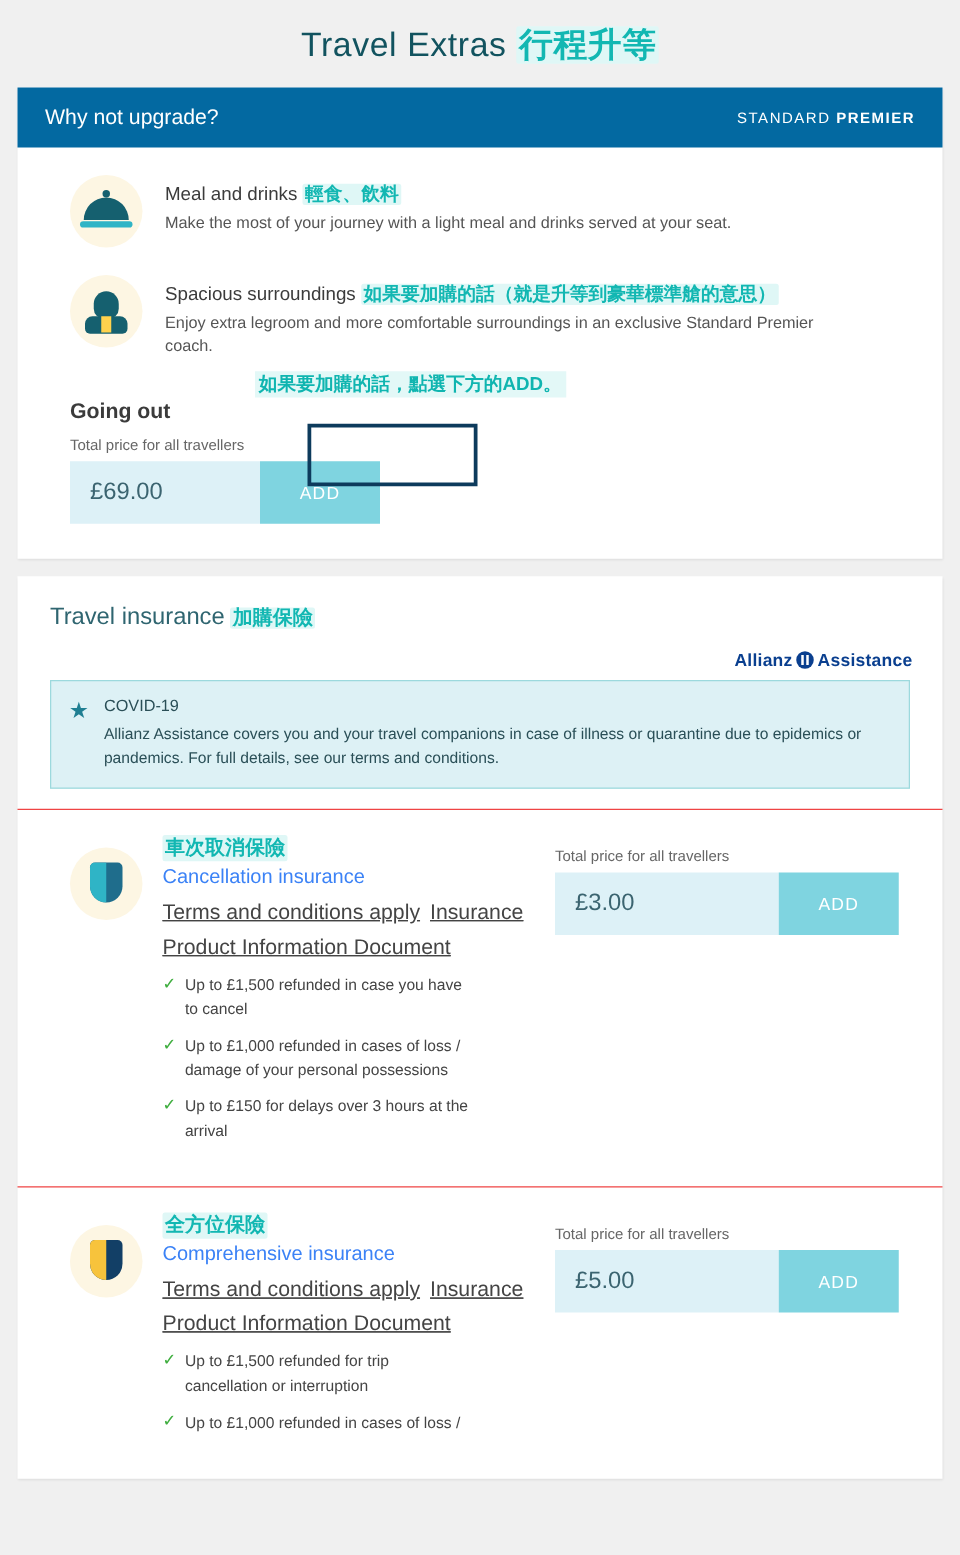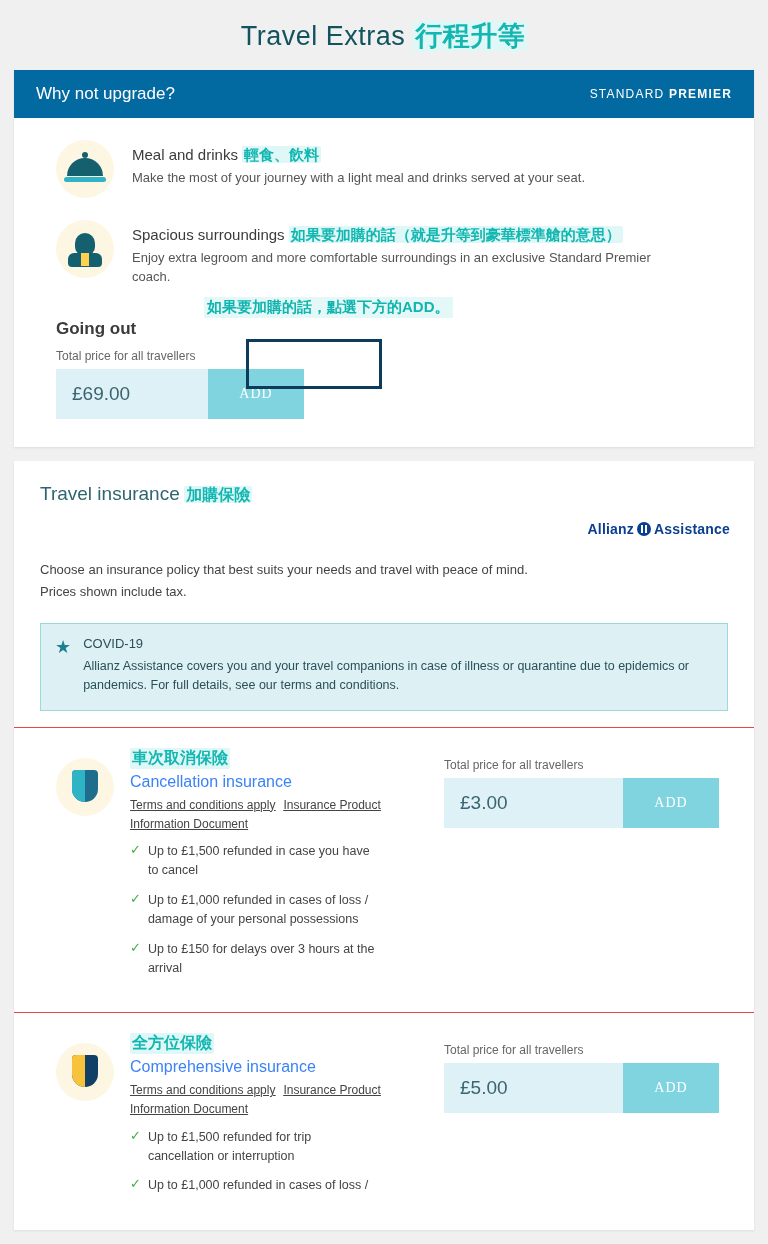--- a/index.html
+++ b/index.html
@@ -173,21 +173,21 @@
     width: 96px;
     background: #7fd4e0;
     color: #ffffff;
     font-size: 14px;
     letter-spacing: 1px;
     display: flex;
     align-items: center;
     justify-content: center;
     border: none;
     cursor: pointer;
-    font-family: Liberation Serif, serif;
+    font-family: Liberation Sans, sans-serif;
   }
   .highlight-box {
     position: absolute;
     border: 3px solid #0d3b5c;
     pointer-events: none;
   }
   .annot-float {
     position: absolute;
     font-weight: bold;
     color: #10b5b0;
@@ -300,21 +300,21 @@
   .policy-annot {
     display: inline-block;
     margin-bottom: 2px;
   }
   .policy-title {
     font-size: 16px;
     color: #3b82f6;
     margin: 2px 0 5px 0;
   }
   .policy-links {
-    font-size: 12px;
+    font-size: 17px;
     color: #444;
     line-height: 1.6;
     margin-bottom: 8px;
     text-decoration: underline;
   }
   .policy-links a {
     color: #444;
     text-decoration: underline;
     cursor: pointer;
     margin-right: 8px;
@@ -422,24 +422,20 @@
 
   <div class="ins-head">
     <span class="ins-title">Travel insurance</span>
     <span class="annot">加購保險</span>
   </div>
 
   <div class="allianz">
     <span>Allianz</span><span class="mark"></span><span>Assistance</span>
   </div>
 
-  <div class="ins-intro">
-    <div>Choose an insurance policy that best suits your needs and travel with peace of mind.</div>
-    <div>Prices shown include tax.</div>
-  </div>
 
   <div class="covid">
     <div class="covid-star">★</div>
     <div>
       <div class="covid-title">COVID-19</div>
       <div class="covid-text">Allianz Assistance covers you and your travel companions in case of illness or quarantine due to epidemics or pandemics. For full details, see our terms and conditions.</div>
     </div>
   </div>
 
   <div class="policy">

